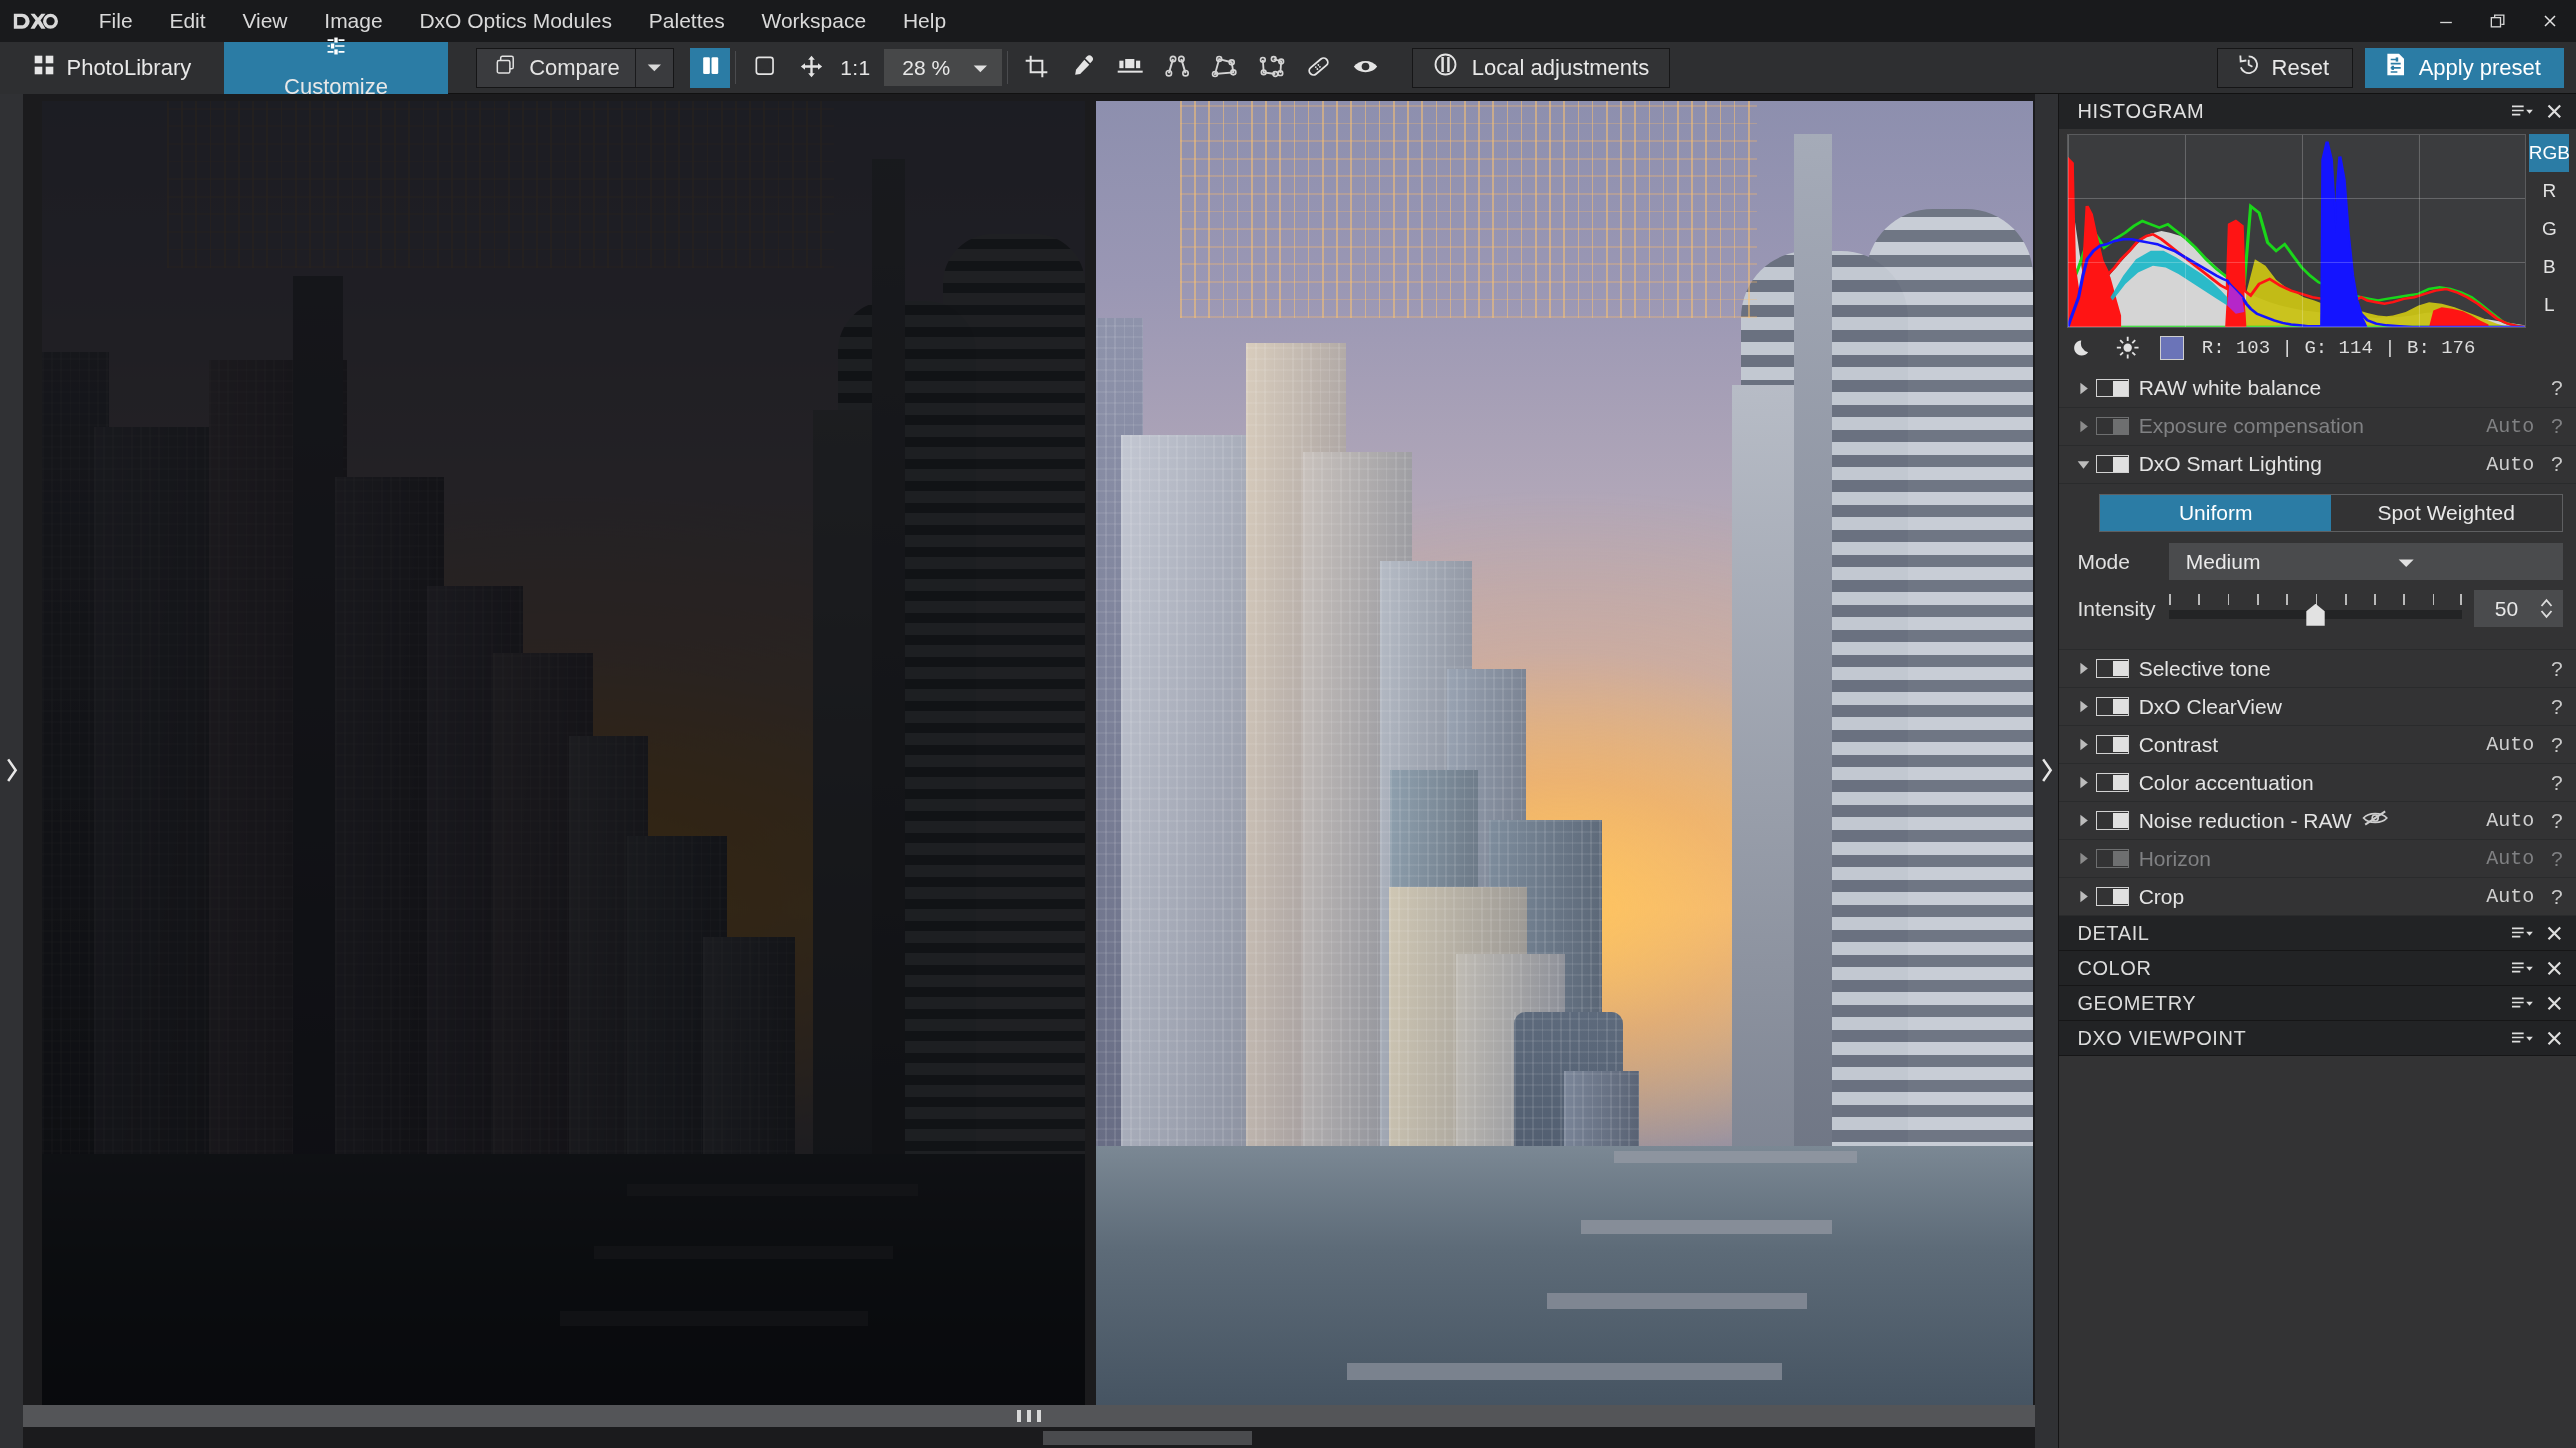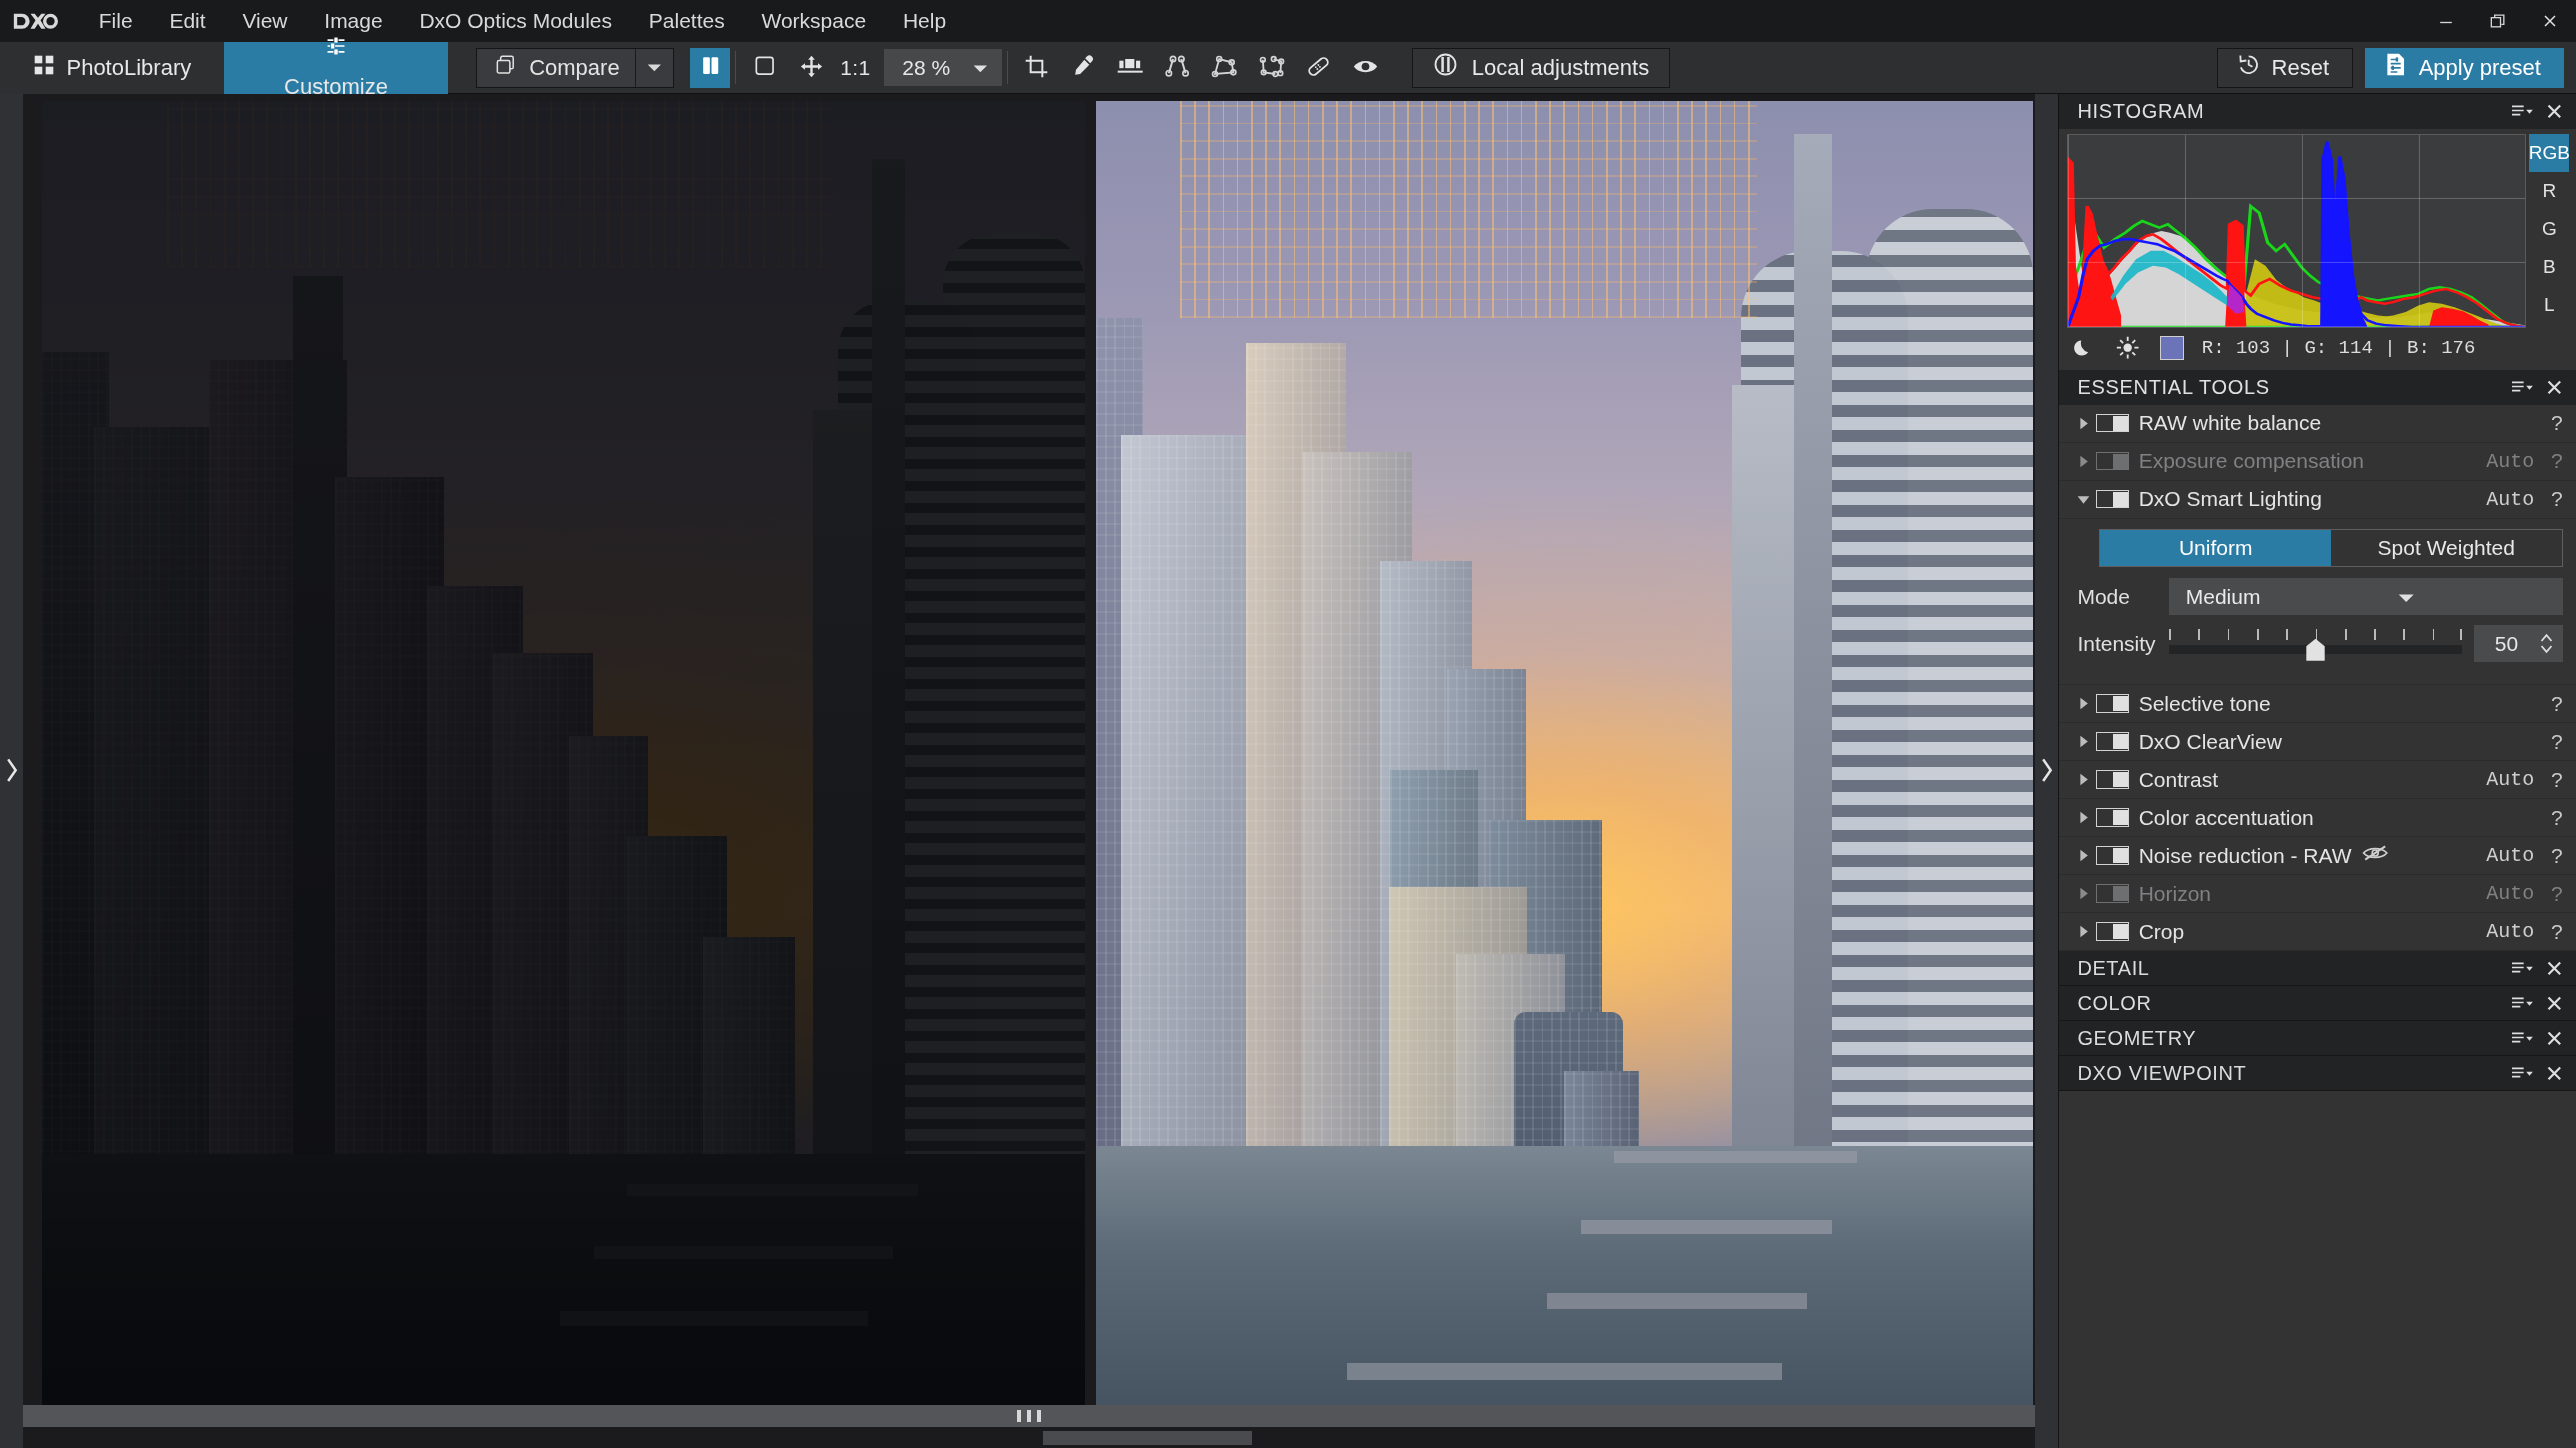--- a/index.html
+++ b/index.html
@@ -683,36 +683,20 @@
         <span class="ro-icon">
           <svg width="23.4" height="23.4" viewBox="0 0 28 28">
             <circle cx="14" cy="14" r="5" fill="#e2e2e2"></circle>
             <path d="M14 1 v5 M14 22 v5 M1 14 h5 M22 14 h5 M5 5 l3.5 3.5 M19.5 19.5 l3.5 3.5 M23 5 l-3.5 3.5 M8.5 19.5 L5 23" stroke="#e2e2e2" stroke-width="2.2"></path>
           </svg>
         </span>
         <span class="swatch"></span>
         <span>R:  103  |  G:  114  |  B:  176</span>
       </div>
 
-      <div class="palette-head">
-        <div class="ttl">ESSENTIAL TOOLS</div>
-        <div class="head-icons">
-          <span class="ic">
-            <svg width="22" height="16.7" viewBox="0 0 26 20">
-              <path d="M1 4 h14 M1 9 h14 M1 14 h10" stroke="#dedede" stroke-width="2"></path>
-                <path d="M18 8 L22 13 L26 8 Z" fill="#dedede"></path>
-            </svg>
-          </span>
-          <span class="ic">
-            <svg width="16.7" height="16.7" viewBox="0 0 20 20">
-                <path d="M3 3 L17 17 M17 3 L3 17" stroke="#dedede" stroke-width="2.6"></path>
-              </svg>
-          </span>
-        </div>
-      </div>
 
       <div class="tool-row">
         <span class="tri">
           <svg width="13.4" height="15" viewBox="0 0 16 18">
               <path d="M4 2 L13 9 L4 16 Z" fill="#bcbcbc"></path>
             </svg>
         </span>
         <span class="tgl">
             <i></i>
           </span>

